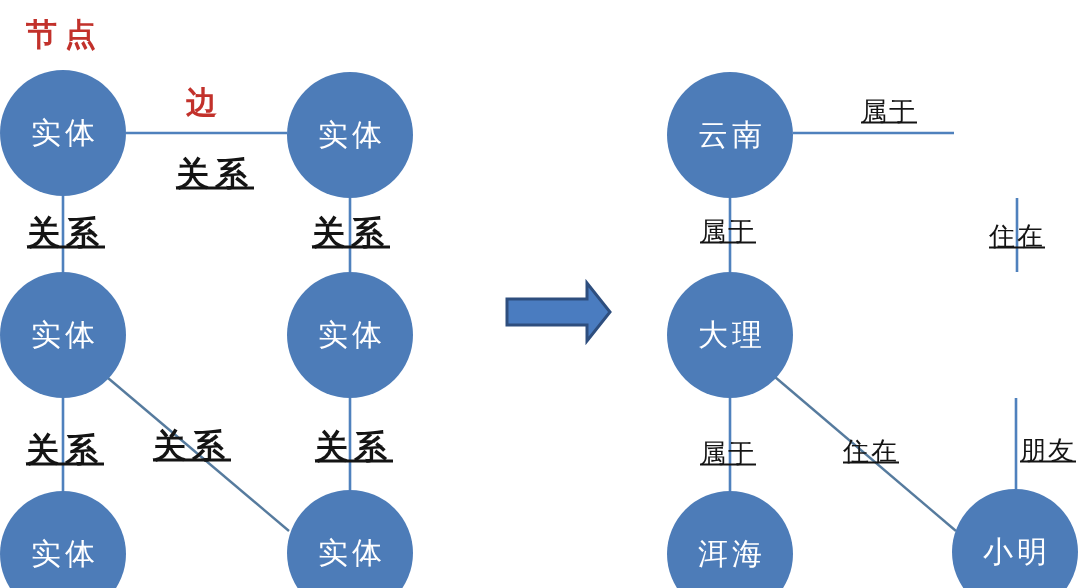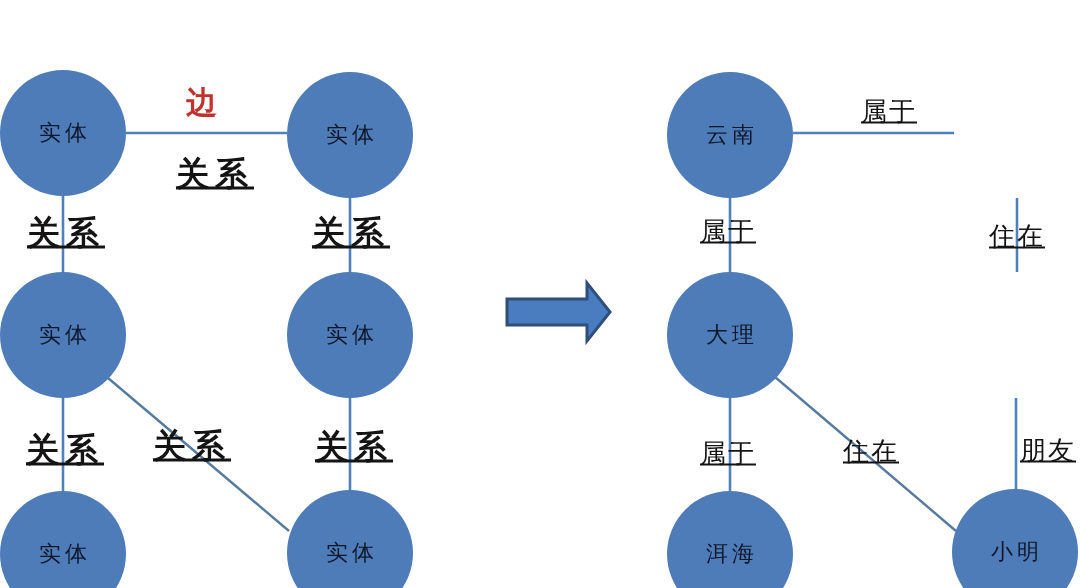--- a/index.html
+++ b/index.html
@@ -10,22 +10,22 @@
     overflow:hidden;
     font-family:"Liberation Serif","DejaVu Serif",serif;
   }
   .edges-layer{position:absolute;left:0;top:0;width:1080px;height:588px;}
   .node{
     position:absolute;
     width:126px;height:126px;
     border-radius:50%;
     background:#4d7cb8;
     display:flex;align-items:center;justify-content:center;
-    color:#0f172a;
-    font-size:22px;
+    color:#ffffff;
+    font-size:30px;
     letter-spacing:4px;
     text-indent:4px;
   }
   .edge-label{
     position:absolute;
     transform:translate(-50%,-50%);
     color:#141414;
     font-size:33px;
     font-weight:700;
     letter-spacing:6px;
@@ -67,20 +67,21 @@
     <line x1="793" y1="133" x2="954" y2="133" stroke="#4f81bd" stroke-width="2.4"></line>
     <line x1="730" y1="198" x2="730" y2="272" stroke="#4f81bd" stroke-width="2.6"></line>
     <line x1="1017" y1="198" x2="1017" y2="272" stroke="#4f81bd" stroke-width="2.6"></line>
     <line x1="730" y1="398" x2="730" y2="491" stroke="#4f81bd" stroke-width="2.6"></line>
     <line x1="1016" y1="398" x2="1016" y2="489" stroke="#4f81bd" stroke-width="2.6"></line>
     <line x1="775" y1="377" x2="956" y2="531" stroke="#567b9e" stroke-width="2.4"></line>
 
     <polygon points="507,299 587,299 587,283 610,312 587,341 587,325 507,325" fill="#4a7cc0" stroke="#2e4e7e" stroke-width="3"></polygon>
   </svg>
 
+  <div class="annotation node-callout">节点</div>
   <div class="annotation edge-callout">边</div>
 
   <div class="node" style="left:0px;top:70px;">实体</div>
   <div class="node" style="left:287px;top:72px;">实体</div>
   <div class="node" style="left:0px;top:272px;">实体</div>
   <div class="node" style="left:287px;top:272px;">实体</div>
   <div class="node" style="left:0px;top:491px;">实体</div>
   <div class="node" style="left:287px;top:490px;">实体</div>
 
   <div class="edge-label" style="left:212px;top:174px;">关系</div>

